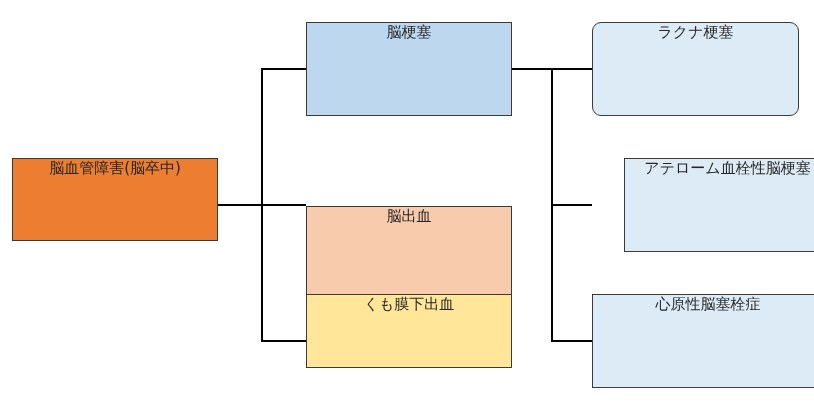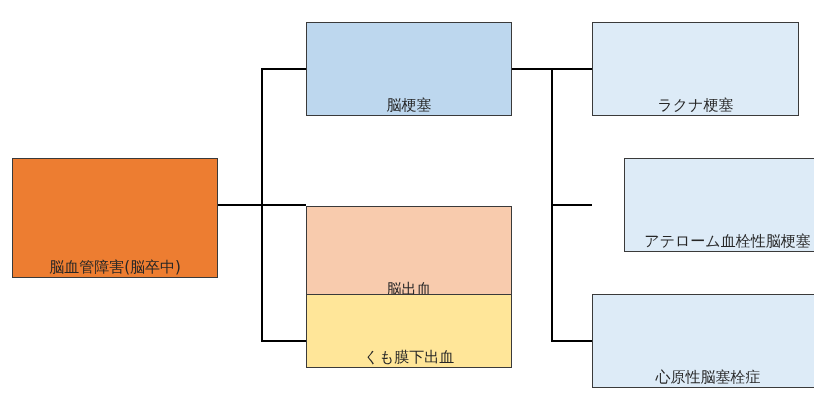--- a/index.html
+++ b/index.html
@@ -1,26 +1,26 @@
 <!DOCTYPE html>
 <html><head>
   <meta charset="utf-8">
   <style>
     html, body { margin: 0; padding: 0; background: #ffffff; }
     body { width: 814px; height: 404px; position: relative; overflow: hidden;
            font-family: "DejaVu Sans", "Liberation Sans", sans-serif; }
     .box { position: absolute; box-sizing: border-box; border: 1.5px solid #3a3a3a;
-           display: flex; align-items: flex-end; justify-content: center;
+           display: flex; align-items: flex-start; justify-content: center;
            font-size: 15px; color: #262626; }
     .line { position: absolute; background: #000; }
-    #root { left: 12px; top: 158px; width: 206px; height: 120px; }
+    #root { left: 12px; top: 158px; width: 206px; height: 83px; }
     #m0 { left: 306px; top: 22px; width: 206px; height: 94px; }
     #m1 { left: 306px; top: 158px; width: 206px; height: 94px; margin-top: 48px; }
     #m2 { left: 306px; top: 294px; width: 206px; height: 74px; }
-    #r0 { left: 592px; top: 22px; width: 207px; height: 94px; }
+    #r0 { left: 592px; top: 22px; width: 207px; height: 94px; border-radius: 9px; }
     #r1 { left: 624px; top: 158px; width: 207px; height: 94px; }
     #r2 { left: 592px; top: 294px; width: 232px; height: 94px; }
   </style>
 </head>
 <body>
 
 <div class="line" style="left:217px;top:204px;width:46px;height:2px;"></div>
 <div class="line" style="left:261px;top:68px;width:2px;height:274px;"></div>
 <div class="line" style="left:261px;top:68px;width:45px;height:2px;"></div>
 <div class="line" style="left:261px;top:204px;width:45px;height:2px;"></div>

